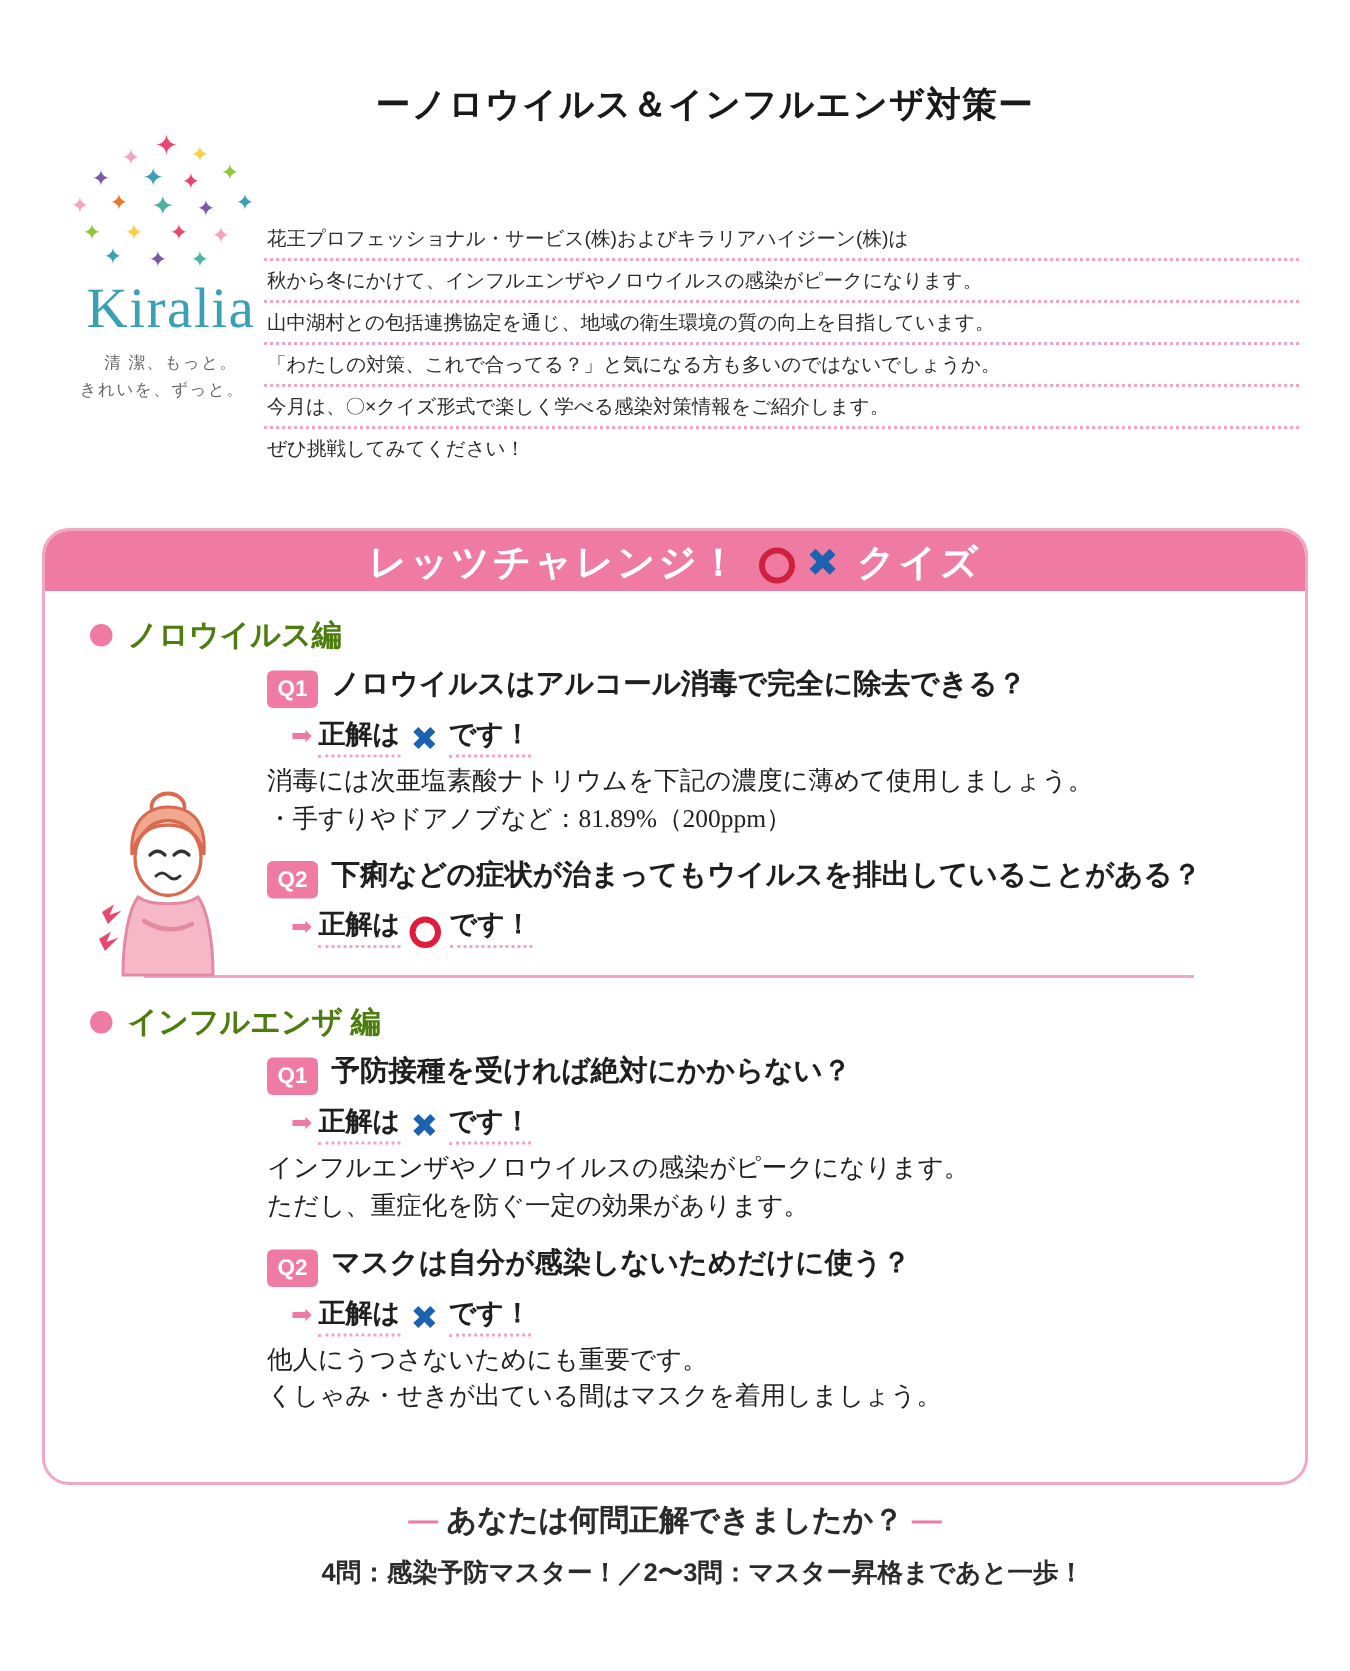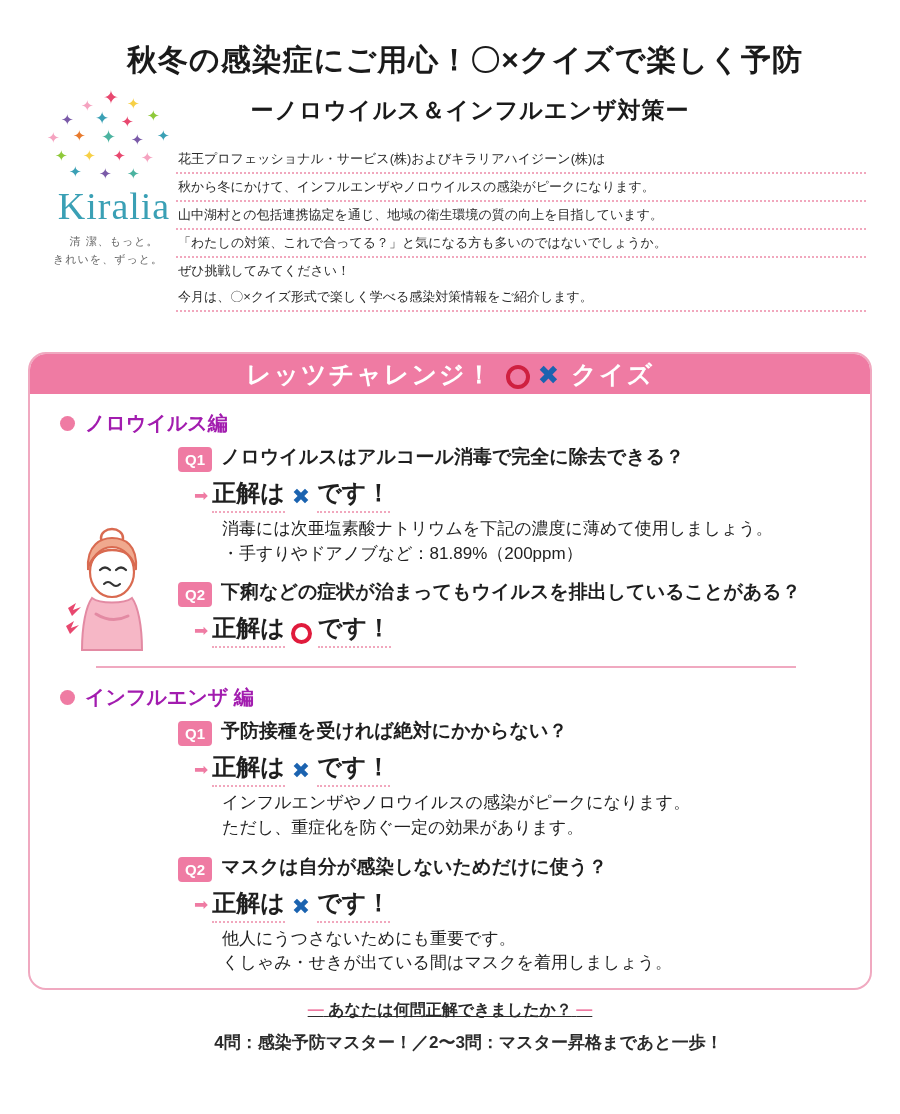--- a/index.html
+++ b/index.html
@@ -146,21 +146,21 @@
   }
 
   .section {
     position: relative;
   }
   .section-title {
     display: flex;
     align-items: center;
     font-size: 20px;
     font-weight: bold;
-    color: #a21caf;
+    color: #4d7c0f;
     margin: 16px 0 4px 30px;
   }
   .bullet-dot {
     width: 15px;
     height: 15px;
     border-radius: 50%;
     background: #ef7ba3;
     display: inline-block;
     margin-right: 10px;
   }
@@ -199,21 +199,21 @@
     align-items: center;
     margin-top: 5px;
     margin-left: 16px;
   }
   .arrow {
     color: #ef7ba3;
     font-size: 17px;
     margin-right: 4px;
   }
   .ans-label {
-    font-size: 24px;
+    font-size: 18px;
     font-weight: bold;
     color: #1f1f1f;
     border-bottom: 2px dotted #f1a7bd;
     padding-bottom: 2px;
   }
   .mark-circle {
     display: inline-block;
     width: 21px;
     height: 21px;
     border: 4px solid #e01b3c;
@@ -227,22 +227,22 @@
     display: inline-block;
     color: #1b63b0;
     font-size: 22px;
     font-weight: bold;
     margin: 0 7px;
     line-height: 1;
     position: relative;
     top: 2px;
   }
   .detail {
-    margin-left: 44px;
     margin-top: 4px;
+    font-family: Liberation Serif, serif;
   }
   .detail .dline {
     font-size: 17px;
     line-height: 1.45;
     color: #1f1f1f;
     white-space: nowrap;
   }
 
   .divider {
     width: 700px;
@@ -261,45 +261,43 @@
 
   
   .footer {
     position: absolute;
     left: 0;
     top: 1000px;
     width: 900px;
     text-align: center;
   }
   .footer-head {
-    font-size: 16px;
+    font-size: 20px;
     font-weight: bold;
     color: #2b2b2b;
-    text-decoration: underline;
   }
   .dash {
     color: #ef7ba3;
     font-weight: bold;
   }
   .footer-line {
     font-size: 17px;
     font-weight: bold;
     color: #2b2b2b;
     margin-top: 10px;
     padding-left: 37px;
   }
   .footer-line.second { margin-top: 6px; }
 </style>
 </head>
 <body>
 
 <div class="page">
 
   <div class="header">
-    <div class="title-main">秋冬の感染症にご用心！〇×クイズで楽しく予防</div>
     <div class="title-sub">ーノロウイルス＆インフルエンザ対策ー</div>
   </div>
 
   <div class="logo-block">
     <div class="logo-stars">
       <span class="st" style="left:64px;  top:0px;   color:#e8486f; font-size:19px;">✦</span>
       <span class="st" style="left:42px;  top:10px;  color:#f5a3c0;">✦</span>
       <span class="st" style="left:88px;  top:8px;   color:#f7d046;">✦</span>
       <span class="st" style="left:22px;  top:24px;  color:#7a5aa8;">✦</span>
       <span class="st" style="left:56px;  top:22px;  color:#3aa0b5; font-size:17px;">✦</span>
@@ -321,22 +319,22 @@
     <div class="logo-word">Kiralia</div>
     <div class="logo-tag1">清 潔、もっと。</div>
     <div class="logo-tag2">きれいを、ずっと。</div>
   </div>
 
   <div class="intro">
     <div class="line">花王プロフェッショナル・サービス(株)およびキラリアハイジーン(株)は</div>
     <div class="line">秋から冬にかけて、インフルエンザやノロウイルスの感染がピークになります。</div>
     <div class="line">山中湖村との包括連携協定を通じ、地域の衛生環境の質の向上を目指しています。</div>
     <div class="line">「わたしの対策、これで合ってる？」と気になる方も多いのではないでしょうか。</div>
+    <div class="line">今月は、〇×クイズ形式で楽しく学べる感染対策情報をご紹介します。</div>
     <div class="line last">ぜひ挑戦してみてください！</div>
-    <div class="line">今月は、〇×クイズ形式で楽しく学べる感染対策情報をご紹介します。</div>
   </div>
 
   <div class="quiz-card">
 
     <div class="quiz-banner">
       <span>レッツチャレンジ！</span>
       <span class="banner-circle"></span>
       <span class="banner-cross">✖</span>
       <span>クイズ</span>
     </div>

